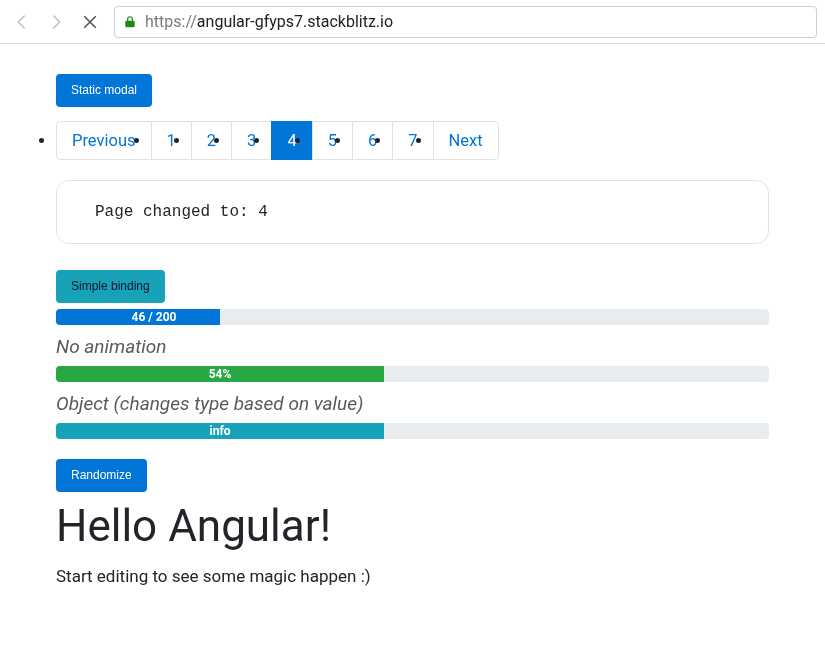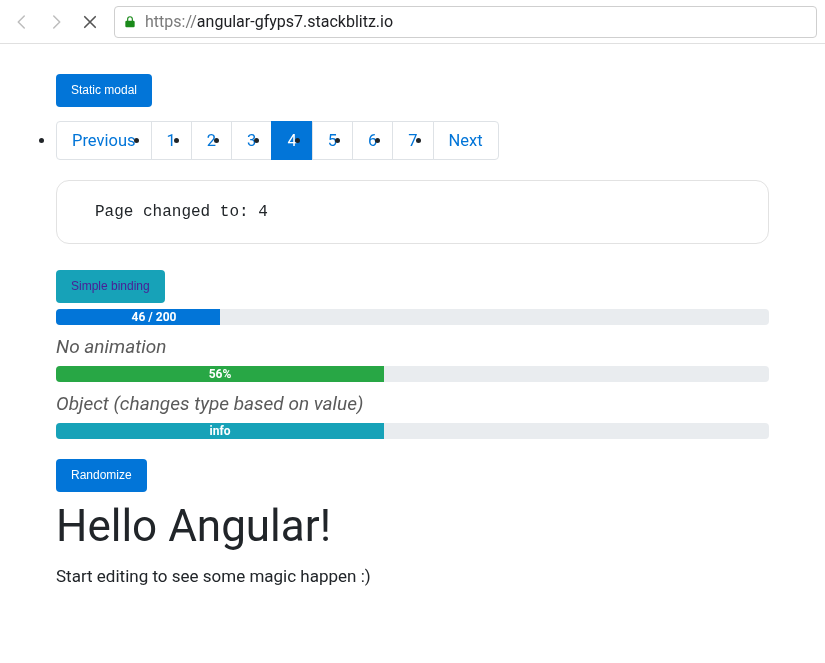--- a/index.html
+++ b/index.html
@@ -63,21 +63,21 @@
     .btn {
       display: inline-block;
       border: none;
       border-radius: 4px;
       padding: 9px 15px;
       font-size: 12px;
       cursor: pointer;
       line-height: 1.25;
     }
     .btn-primary { background: #0275d8; color: #fff; }
-    .btn-info { background: #17a2b8; color: #4c1d95; }
+    .btn-info { background: #17a2b8; color: #0f172a; }
 
     .pagination {
       display: flex;
       margin-top: 14px;
     }
     .page-item {
       border: 1px solid #dee2e6;
       margin-left: -1px;
       background: #fff;
     }
@@ -221,21 +221,21 @@
     <button class="btn btn-info">Simple binding</button>
   </div>
 
   <div class="progress first">
     <div class="progress-bar bg-blue" id="bar1" style="width: 23%; padding-left: 32px;">46 / 200</div>
   </div>
 
   <div class="caption">No animation</div>
 
   <div class="progress">
-    <div class="progress-bar bg-green" id="bar2" style="width: 46%;">56%</div>
+    <div class="progress-bar bg-green" id="bar2" style="width: 46%;">54%</div>
   </div>
 
   <div class="caption">Object (changes type based on value)</div>
 
   <div class="progress">
     <div class="progress-bar bg-teal" id="bar3" style="width: 46%;">info</div>
   </div>
 
   <div class="randomize">
     <button class="btn btn-primary">Randomize</button>

